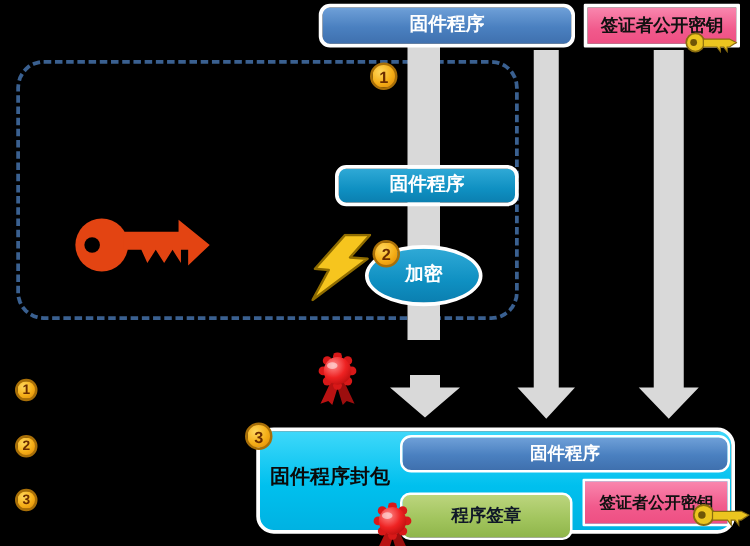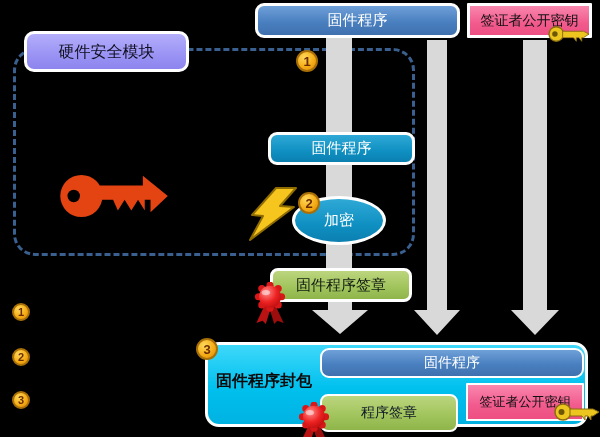--- a/index.html
+++ b/index.html
@@ -4,21 +4,21 @@
 <style>
   html,body{margin:0;padding:0;background:#222;}
   #stage{
     position:relative;width:600px;height:437px;background:#000000;
     overflow:hidden;font-family:"Liberation Sans","DejaVu Sans",sans-serif;
     -webkit-font-smoothing:antialiased;
   }
   .abs{position:absolute;box-sizing:border-box;}
   .box{
     position:absolute;box-sizing:border-box;display:flex;align-items:center;
-    justify-content:center;font-weight:normal;text-align:center;line-height:1.1;
+    justify-content:center;font-weight:bold;text-align:center;line-height:1.1;
   }
   .b-blue{background:linear-gradient(180deg,#6fa0d8 0%,#4a80c0 55%,#3f70ae 100%);
     border:3px solid #ffffff;border-radius:9px;color:#ffffff;font-size:15px;}
   .b-pink{background:linear-gradient(180deg,#f987ae 0%,#f15a8c 60%,#ee4f83 100%);
     border:3px solid #ffffff;border-radius:1px;color:#111111;font-size:14px;}
   .b-purple{background:linear-gradient(180deg,#b4aefb 0%,#9a93f4 60%,#8d85ee 100%);
     border:3px solid #ffffff;border-radius:10px;color:#101020;font-size:16px;}
   .b-teal{background:linear-gradient(180deg,#2fa9d6 0%,#0f90c2 60%,#0b7fb0 100%);
     border:3px solid #ffffff;color:#ffffff;font-size:15px;}
   .b-green{background:linear-gradient(180deg,#bcd57e 0%,#a2c55e 55%,#8fb54a 100%);
@@ -64,23 +64,20 @@
   <div class="box b-pink" style="left:467px;top:3px;width:125px;height:35px;">
     <span>签证者公开密钥</span>
   </div>
 
   <svg class="abs" style="left:546px;top:24px;" width="46" height="20" viewBox="0 0 46 22">
     <circle cx="9" cy="11" r="8" fill="#ecc51f" stroke="#8a6d10" stroke-width="1.5"></circle>
     <circle cx="7.5" cy="11" r="3" fill="#6e5607"></circle>
     <polygon points="16,8 39,8 45,11 39,15 37,15 37,19 34,15 31,15 31,19 28,15 16,15" fill="#ecc51f" stroke="#8a6d10" stroke-width="1"></polygon>
   </svg>
 
-  <div class="box b-purple" style="left:24px;top:31px;width:165px;height:41px;">
-    <span>硬件安全模块</span>
-  </div>
 
   <div class="badge big" style="left:296px;top:50px;">
     <span>1</span>
   </div>
 
   <div class="box b-teal" style="left:268px;top:132px;width:147px;height:33px;border-radius:9px;">
     <span>固件程序</span>
   </div>
 
   <svg class="abs" style="left:58px;top:172px;" width="114" height="48" viewBox="0 0 118 50">
@@ -93,23 +90,20 @@
     <polygon points="27,1 3,28 14,29 1,53 45,20 31,19 47,1" fill="#f6c51e" stroke="#8f6c00" stroke-width="2" stroke-linejoin="round"></polygon>
   </svg>
 
   <div class="box b-teal ellipse" style="left:292px;top:196px;width:94px;height:49px;">
     <span>加密</span>
   </div>
   <div class="badge big" style="left:298px;top:192px;">
     <span>2</span>
   </div>
 
-  <div class="box b-green" style="left:270px;top:268px;width:142px;height:34px;">
-    <span>固件程序签章</span>
-  </div>
 
   <svg class="abs" style="left:252px;top:282px;" width="36" height="42" viewBox="0 0 34 40">
     <defs>
       <radialGradient id="sealg1" cx="35%" cy="30%" r="75%">
         <stop offset="0%" stop-color="#ff8a8a"></stop>
         <stop offset="60%" stop-color="#ee2222"></stop>
         <stop offset="100%" stop-color="#c01010"></stop>
       </radialGradient>
     </defs>
     <polygon points="12,22 4,39 10,37 13,40 17,27" fill="#b81212"></polygon>

